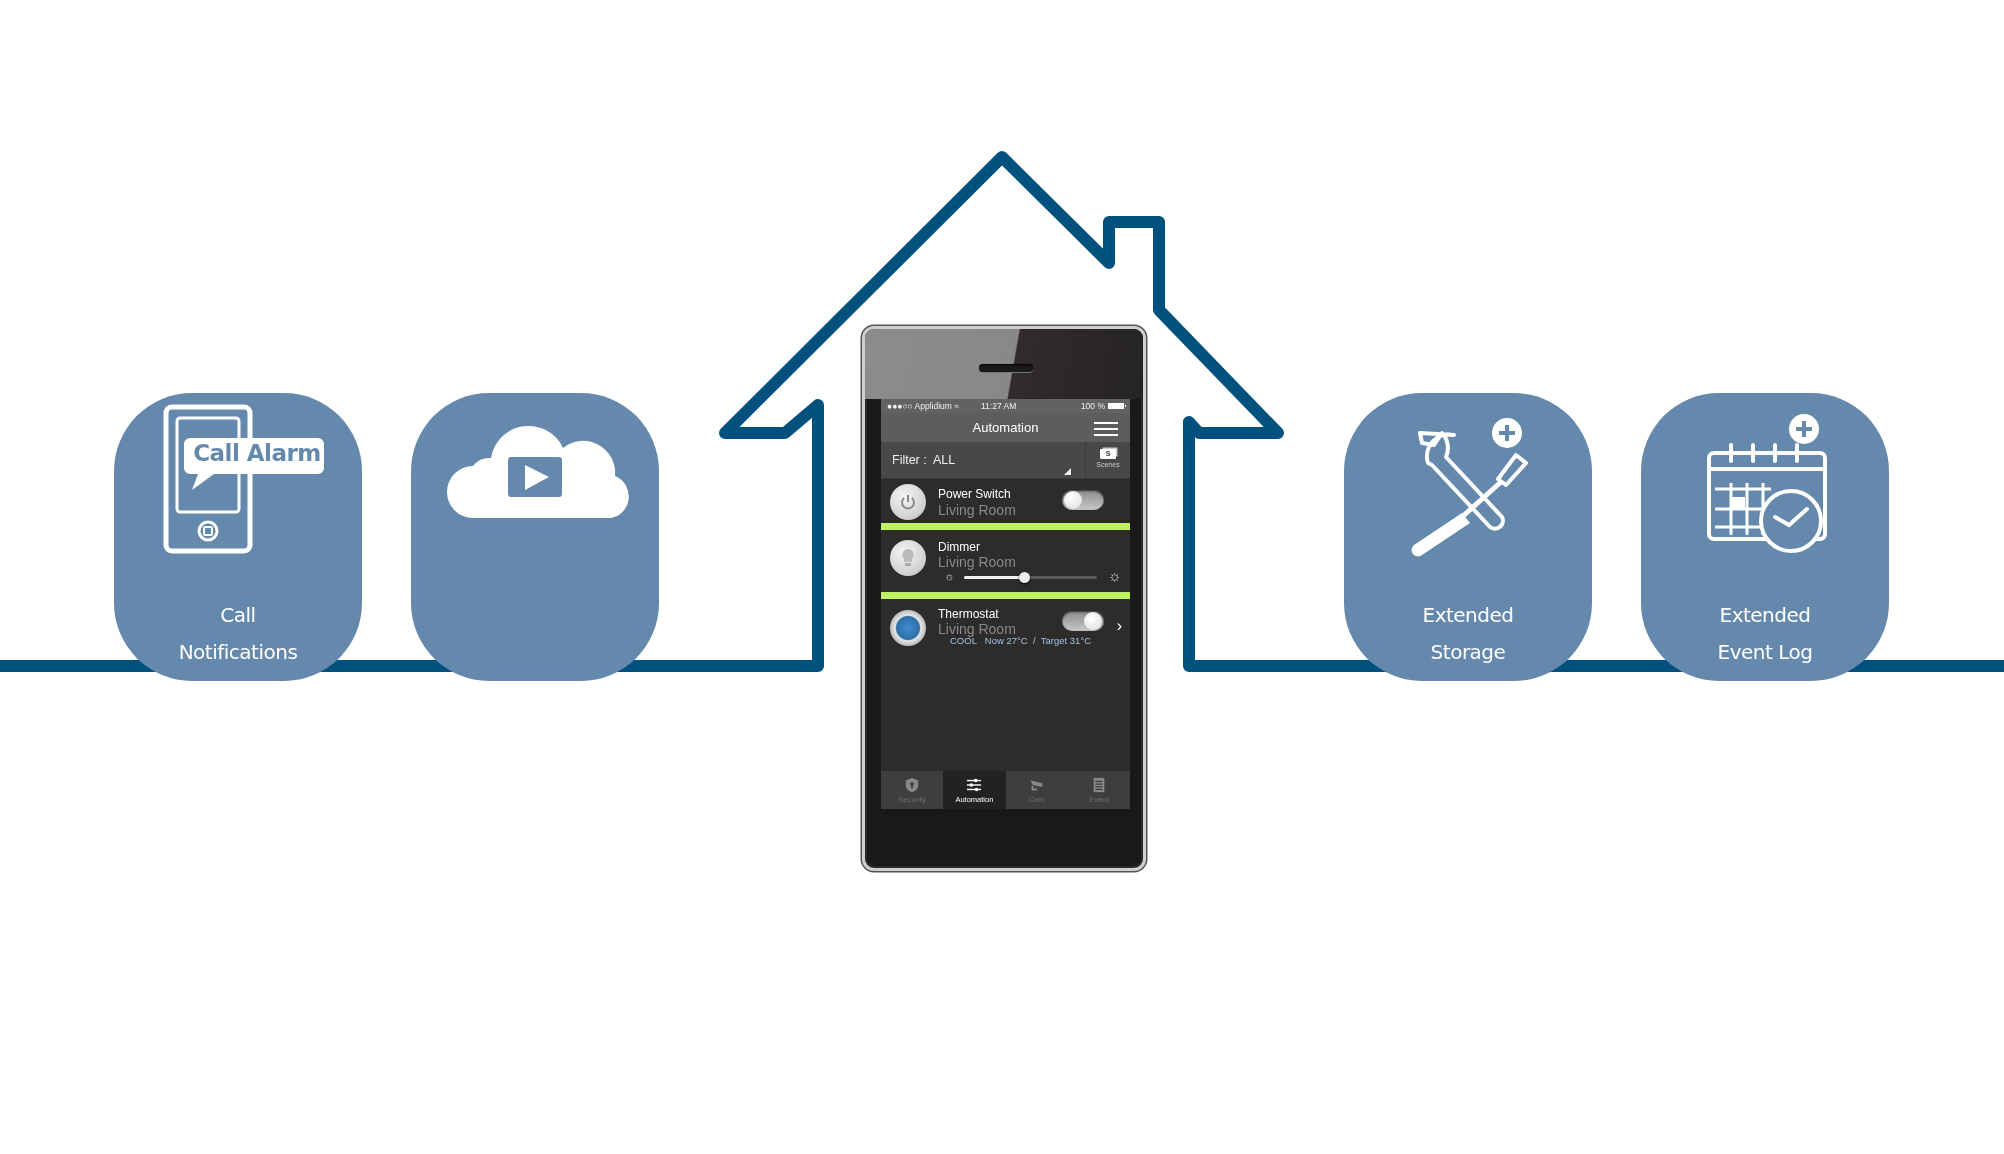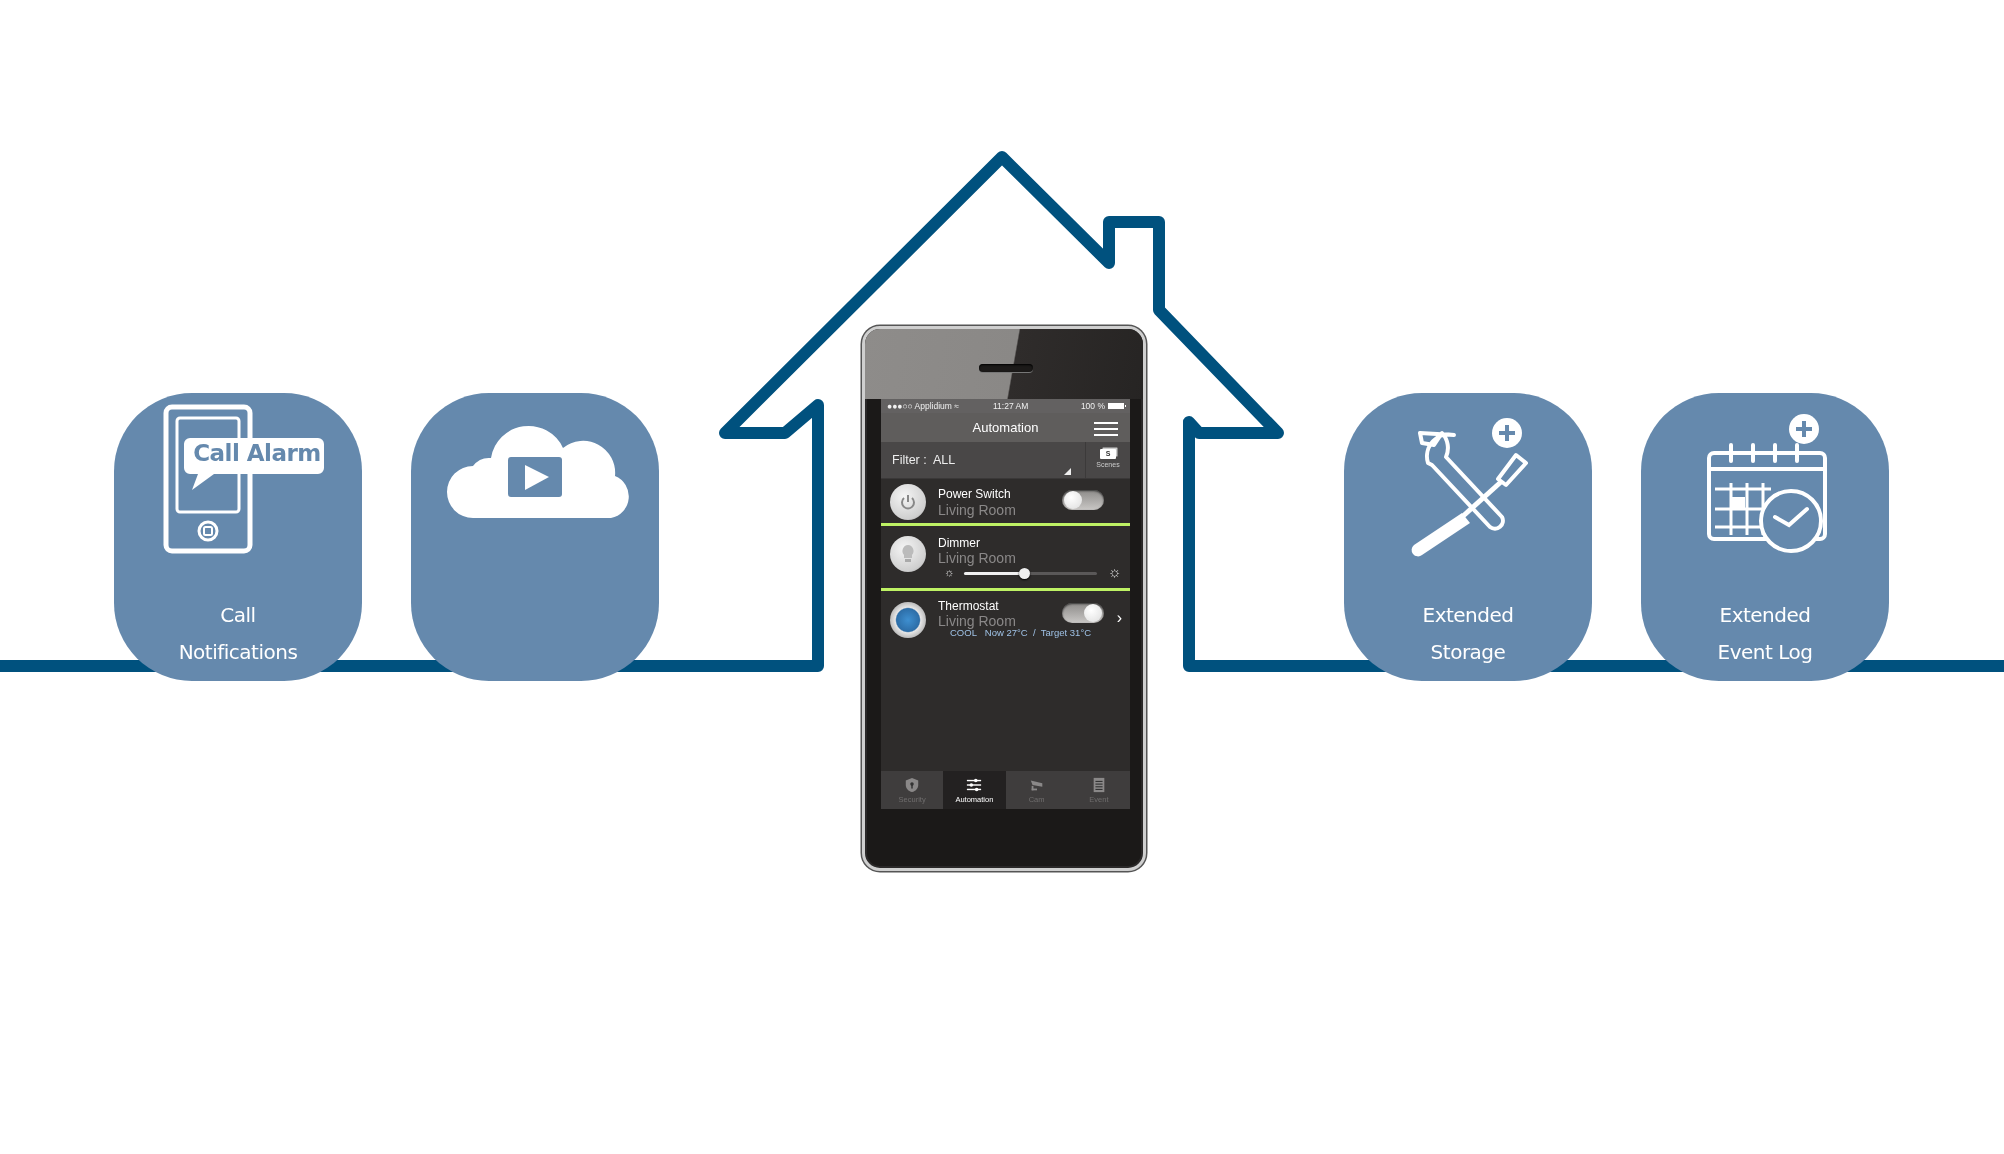--- a/index.html
+++ b/index.html
@@ -19,42 +19,42 @@
   .tile .label {
     position:absolute; left:0; right:0; bottom:10px;
     font-family:"DejaVu Sans", sans-serif; font-weight:normal;
     font-size:20px; line-height:37px; letter-spacing:-0.5px;
   }
   .tile .label span { display:block; }
 
   
   .phone {
     position:absolute; left:862px; top:326px; width:284px; height:545px;
-    border-radius:18px; background:#1b1918;
+    border-radius:12px; background:#1b1918;
     border:3px solid #cfcfcf; box-shadow:0 0 0 1.5px #555, inset 0 0 0 2px #2a2828;
     box-sizing:border-box; overflow:hidden;
   }
   .phone .gloss {
     position:absolute; left:0; top:0; width:284px; height:70px;
     background:linear-gradient(100deg,#8e8c8a 0%,#8a8886 52%,#2f2c2b 52.5%,#262423 100%);
   }
   .phone .speaker {
     position:absolute; left:114px; top:35px; width:54px; height:8px; border-radius:5px;
     background:#1c1a19; box-shadow:0 1px 0 #777, inset 0 1px 2px #000;
   }
   .screen {
     position:absolute; left:16px; top:70px; width:249px; height:410px;
     background:#2e2c2b; color:#fff; font-size:10px; overflow:hidden;
   }
   .statusbar {
     height:14px; background:#636161; display:flex; align-items:center;
     padding:0 6px; font-size:8.5px; color:#f0f0f0; position:relative;
   }
   .statusbar .carrier { flex:1; }
-  .statusbar .time { position:absolute; left:100px;margin-left:12px; }
+  .statusbar .time { position:absolute; left:100px; }
   .statusbar .battery-icon {
     display:inline-block; width:16px; height:6px; background:#fff; margin-left:3px; vertical-align:middle;
     position:relative;
   }
   .statusbar .battery-icon::after{ content:""; position:absolute; right:-2px; top:2px; width:1.5px; height:2px; background:#fff; }
   .navbar {
     height:29px; background:#5f5d5c; position:relative; text-align:center;
     line-height:29px; font-size:13px;
   }
   .navbar .menu-icon { position:absolute; right:12px; top:9px; width:24px; }
@@ -69,21 +69,21 @@
   }
   .filterbar .scenes {
     position:absolute; right:0; top:0; width:44px; height:36px; border-left:1px solid #3c3a3a;
     text-align:center; font-size:7px; color:#ccc;
   }
   .filterbar .scenes .scenes-icon {
     display:block; margin:7px auto 2px; width:16px; height:10px; background:#fff; border-radius:1px;
     color:#333; font-size:7px; line-height:10px; font-weight:bold; box-shadow:2px -2px 0 -0.5px #ccc;
   }
   .device {
-    position:relative; border-bottom:3px solid #bef264; margin-left:0;
+    position:relative; border-bottom:7px solid #bef264; margin-left:0;
   }
   .device .dev-icon {
     position:absolute; left:9px; width:36px; height:36px; border-radius:50%;
     background:radial-gradient(circle at 40% 35%,#f5f5f5,#cfcfcf 70%,#9a9a9a);
     display:flex; align-items:center; justify-content:center;
   }
   .device .name { position:absolute; left:57px; font-size:12px; color:#fff; }
   .device .room { position:absolute; left:57px; font-size:14px; color:#8a8888; }
   .toggle {
     position:absolute; width:42px; height:20px; border-radius:10px;

